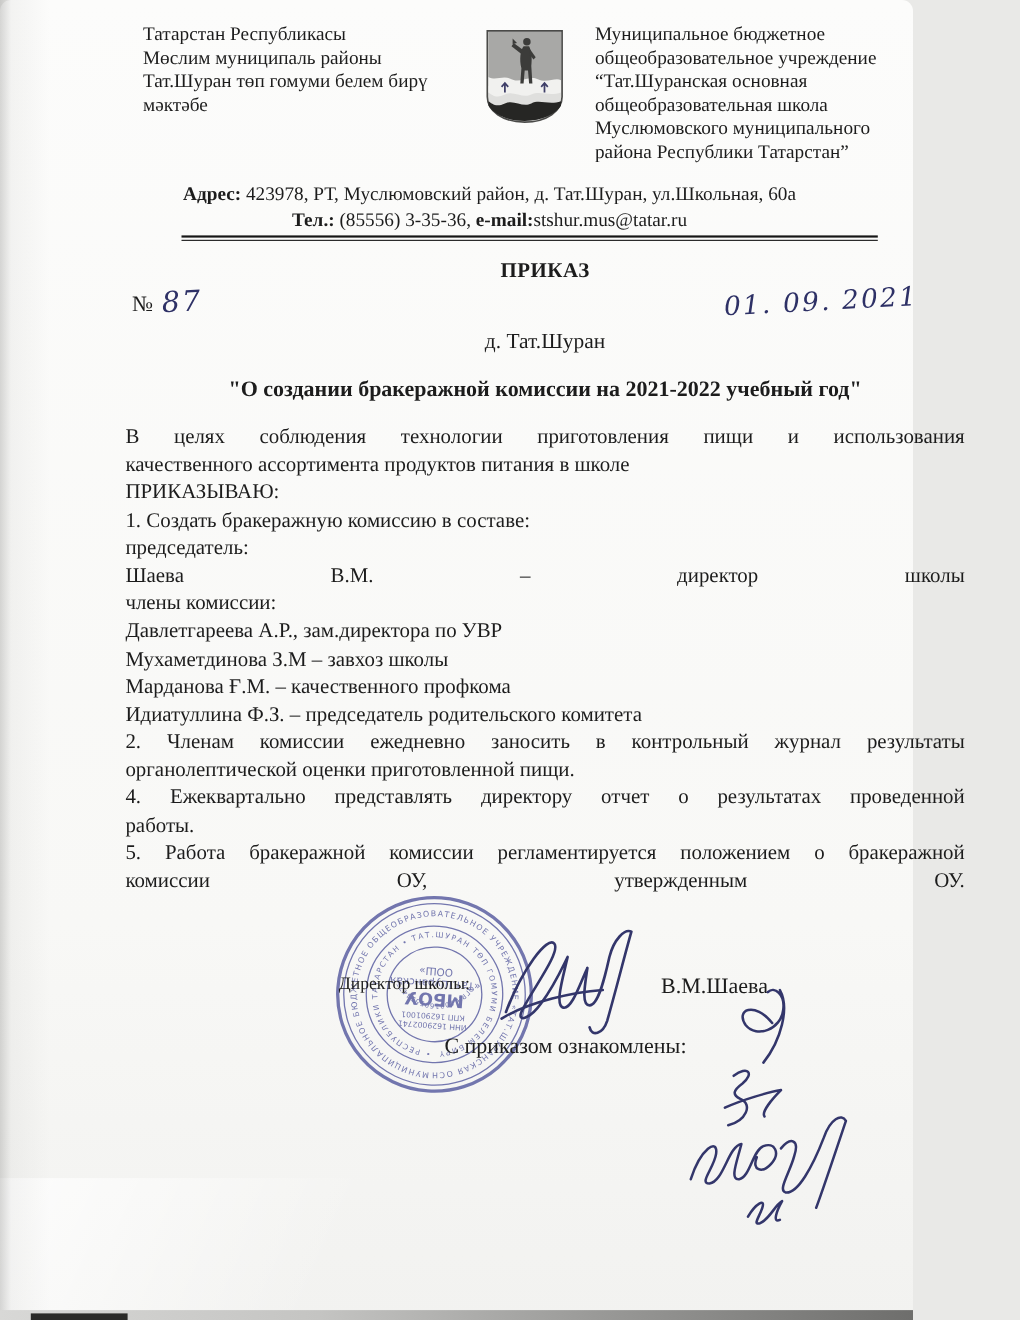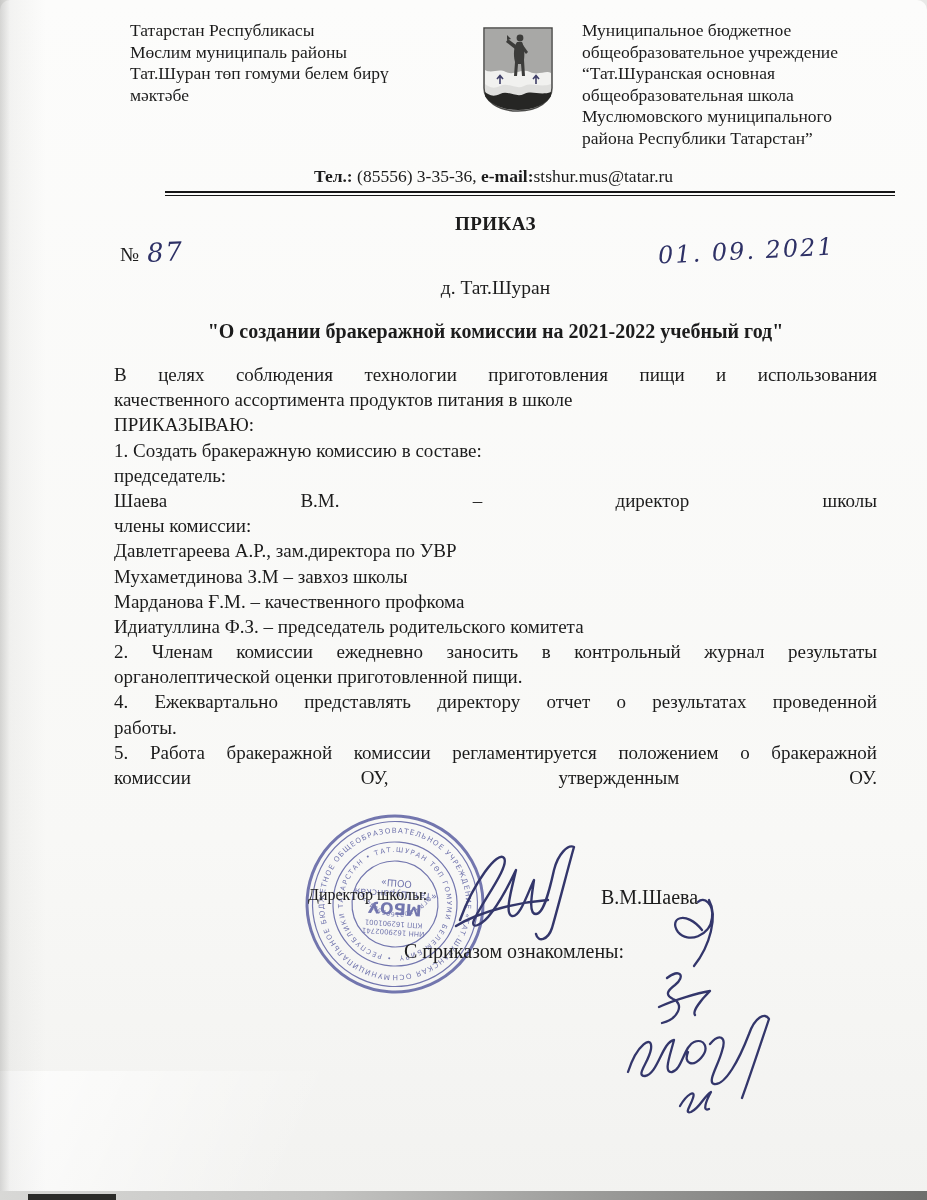--- a/index.html
+++ b/index.html
@@ -2,21 +2,21 @@
 <html lang="ru"><head>
 <meta charset="utf-8">
 <style>
   html,body{margin:0;padding:0;}
   body{
     width:927px;height:1200px;overflow:hidden;
     font-family:"Liberation Serif","DejaVu Serif",serif;
     background:#e9e9e7;
   }
   .page{
-    position:relative;width:927px;height:1200px;
+    position:relative;width:830px;height:1200px;
     background:linear-gradient(180deg,#fcfcfb 0%,#f8f8f6 70%,#f2f2f0 100%);
     color:#1c1c1c;
     border-radius:10px;
   }
   
   .scan-edge-left{
     position:absolute;left:0;top:0;width:46px;height:100%;
     background:linear-gradient(90deg,rgba(150,150,148,.38) 0,rgba(200,200,198,.18) 10px,rgba(220,220,218,0) 46px);
     pointer-events:none;
   }
@@ -108,20 +108,21 @@
       <div>Муниципальное бюджетное</div>
       <div>общеобразовательное учреждение</div>
       <div>“Тат.Шуранская основная</div>
       <div>общеобразовательная школа</div>
       <div>Муслюмовского муниципального</div>
       <div>района Республики Татарстан”</div>
     </div>
   </div>
 
   <div class="contacts">
+    <div><b>Адрес:</b><span> 423978, РТ, Муслюмовский район, д. Тат.Шуран, ул.Школьная, 60а</span></div>
     <div><b>Тел.:</b><span> (85556) 3-35-36,  </span><b>e-mail:</b><span>stshur.mus@tatar.ru</span></div>
   </div>
   <div class="rule"></div>
 
   <div class="content">
     <div class="doc-type">ПРИКАЗ</div>
     <div class="num-date">
       <span><span class="num-label">№</span><span class="hand hand-num">87</span></span>
       <span class="hand">01. 09. 2021</span>
     </div>

